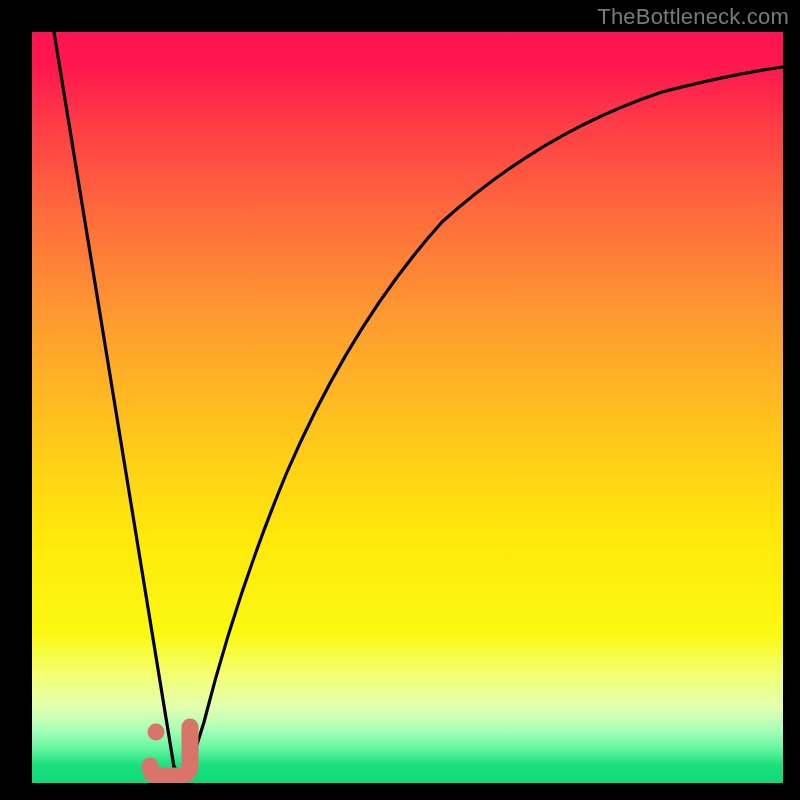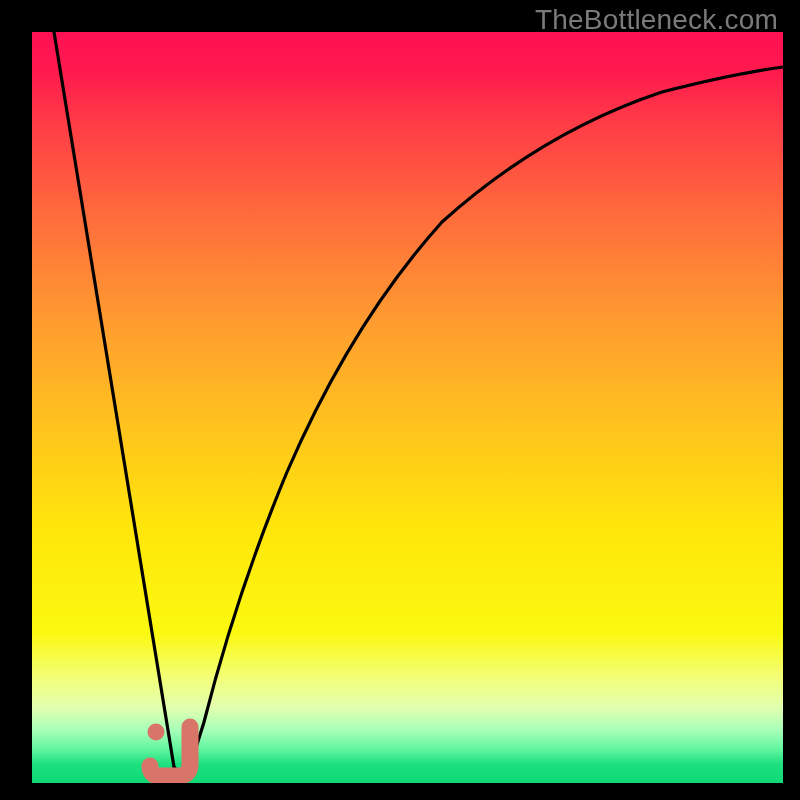--- a/index.html
+++ b/index.html
@@ -48,23 +48,23 @@
   }
   svg.curves {
     position: absolute;
     left: 0; top: 0;
     width: 751px;
     height: 751px;
   }
   .attribution {
     position: absolute;
     top: 4px;
-    right: 22px;
+    right: 11px;
     color: #7a7a7a;
-    font-size: 28px;
+    font-size: 22px;
     letter-spacing: 0.2px;
     font-weight: 400;
     user-select: none;
   }
 </style>
 </head>
 <body>
 
 <div class="frame">
 

